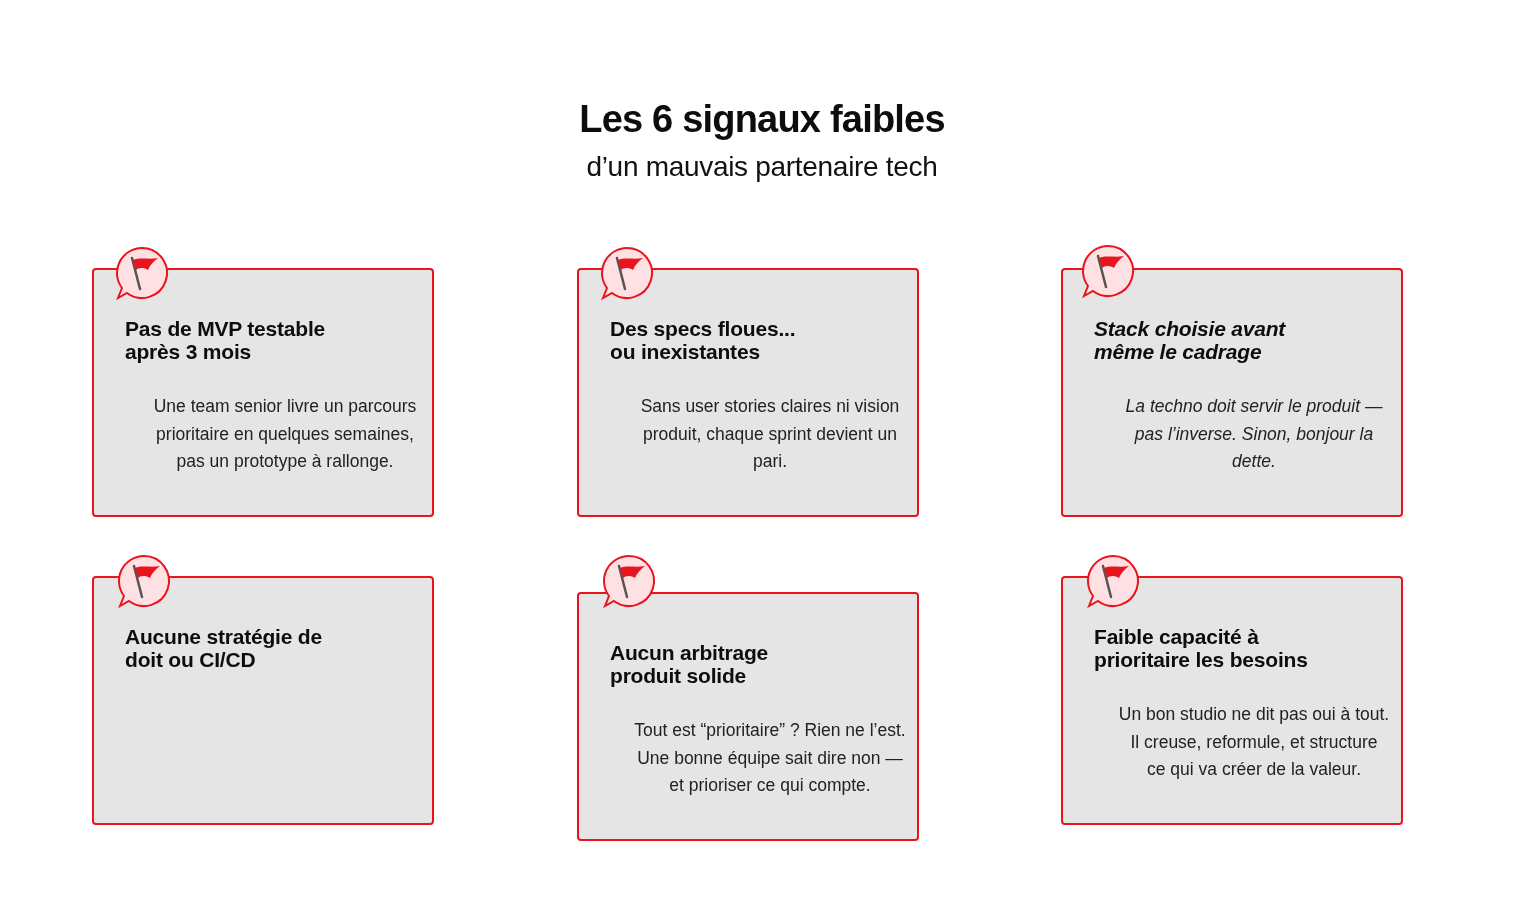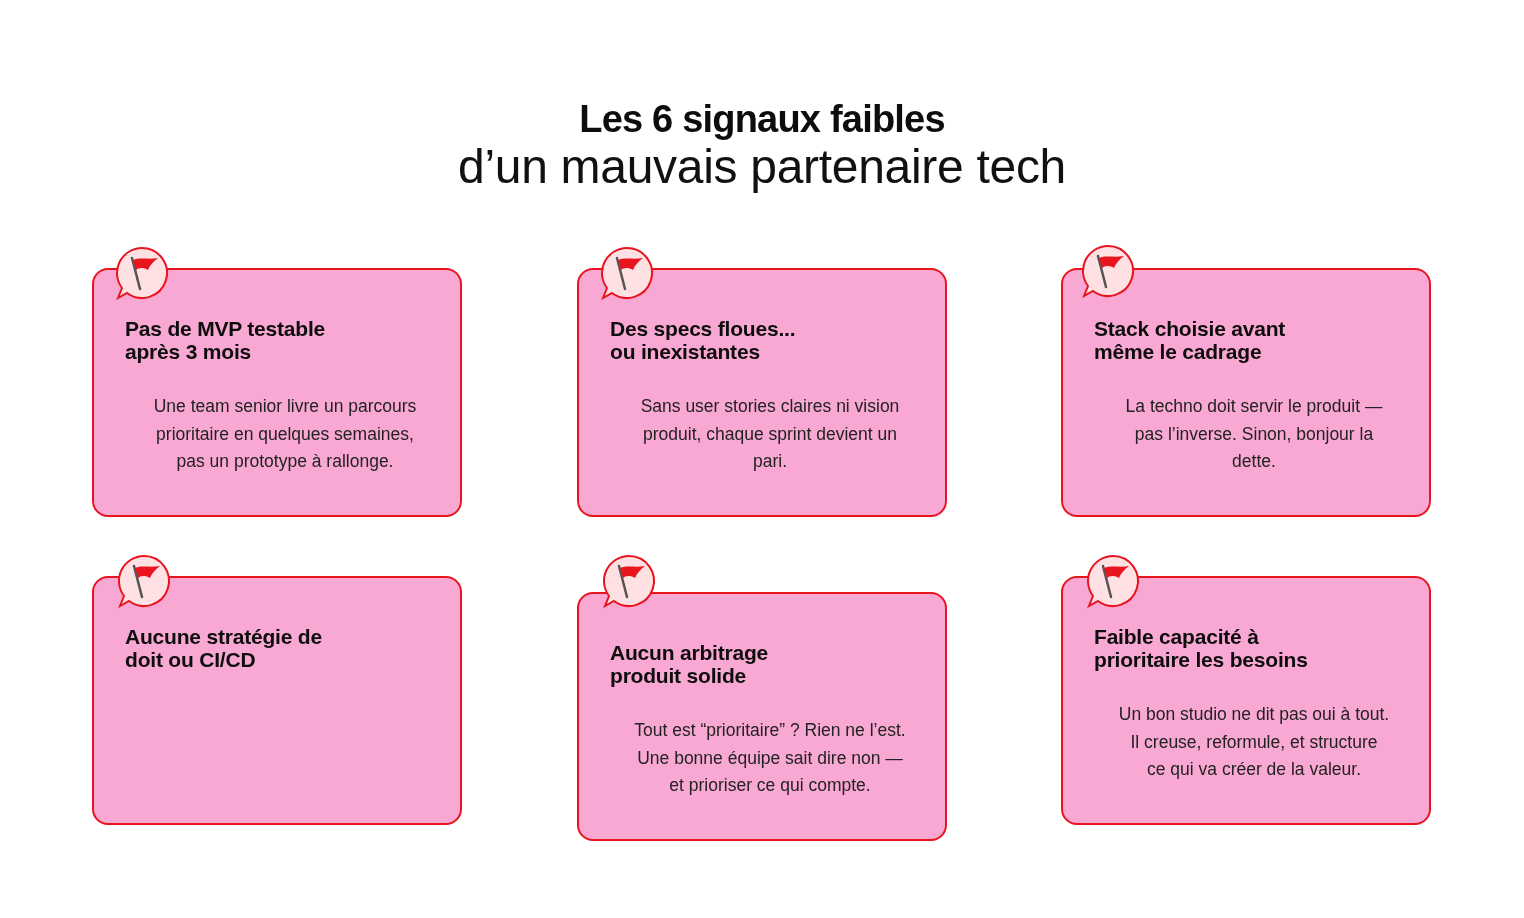--- a/index.html
+++ b/index.html
@@ -14,30 +14,30 @@
 
     .header {
       position: absolute; left: 0; top: 96px; width: 1524px;
       text-align: center;
     }
     .title {
       font-size: 38px; font-weight: 700; letter-spacing: -0.8px;
       line-height: 46px; color: #0d0d0d;
     }
     .subtitle {
-      font-size: 48px; font-weight: 400; letter-spacing: -0.3px;
+      font-size: 28px; font-weight: 400; letter-spacing: -0.3px;
       line-height: 50px; color: #111111;
     }
 
     .card {
       position: absolute;
-      width: 370px; height: 249px;
-      background: #f9a8d4;
+      width: 342px; height: 249px;
+      background: #e5e5e5;
       border: 2.5px solid #e8141e;
-      border-radius: 16px;
+      border-radius: 4px;
     }
     .card-title {
       position: absolute; left: 31px; top: 47px; width: 320px;
       font-size: 21px; font-weight: 700; line-height: 23px;
       letter-spacing: -0.2px; color: #0d0d0d;
       white-space: pre-line;
     }
     .card-body {
       position: absolute; left: 31px; top: 123px; width: 320px;
       font-size: 17.5px; font-weight: 400; line-height: 27.5px;
@@ -68,21 +68,21 @@
 prioritaire en quelques semaines,
 pas un prototype à rallonge.</div>
   </div>
   <div class="card" style="left:577px; top:268px;">
     <div class="card-title">Des specs floues...
 ou inexistantes</div>
     <div class="card-body">Sans user stories claires ni vision
 produit, chaque sprint devient un
 pari.</div>
   </div>
-  <div class="card" style="left:1061px; top:268px;">
+  <div class="card" style="left:1061px; top:268px;font-style:italic;">
     <div class="card-title">Stack choisie avant
 même le cadrage</div>
     <div class="card-body">La techno doit servir le produit —
 pas l’inverse. Sinon, bonjour la
 dette.</div>
   </div>
 
   <div class="card" style="left:92px; top:576px;">
     <div class="card-title">Aucune stratégie de
 doit ou CI/CD</div>

